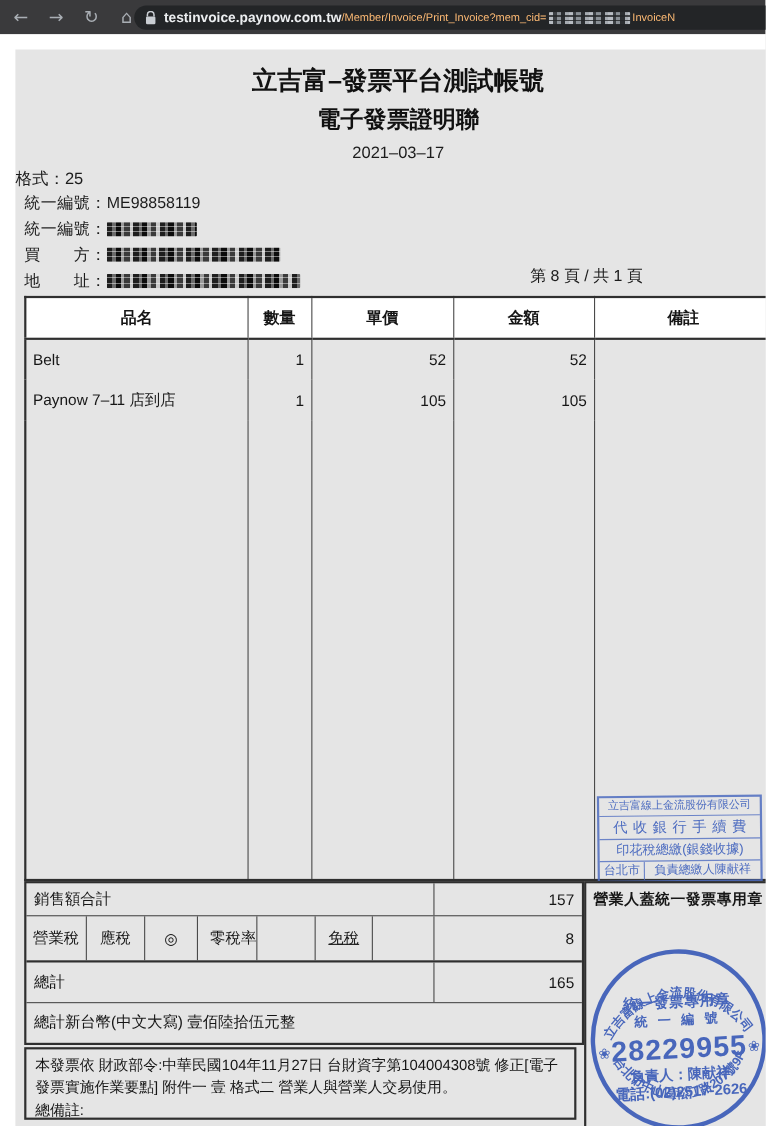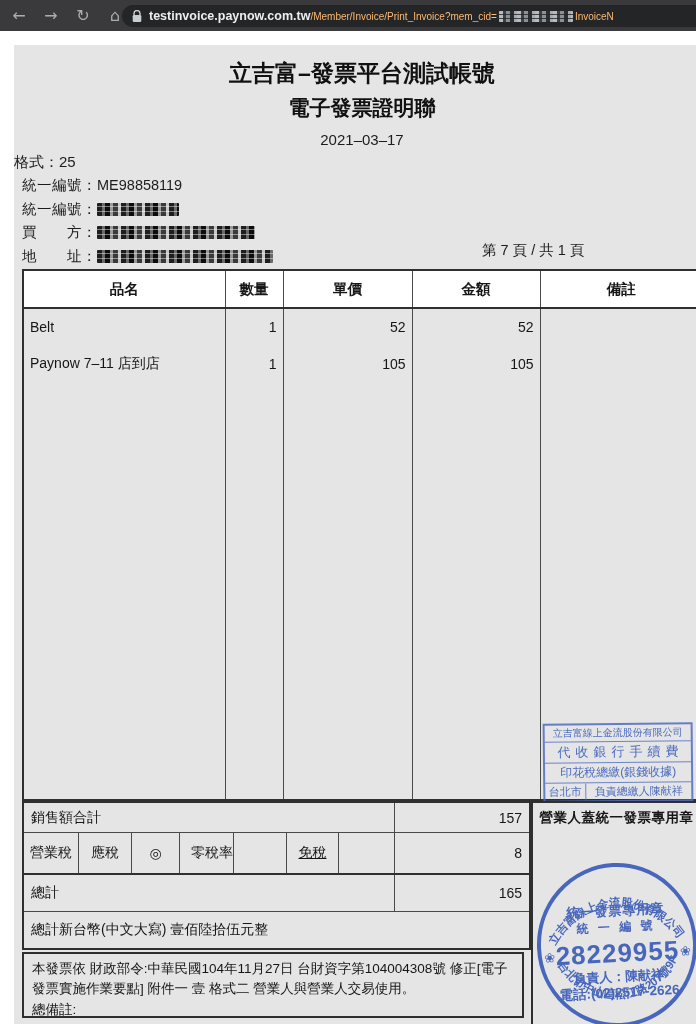--- a/index.html
+++ b/index.html
@@ -155,21 +155,21 @@
       <span class="info-label">統一編號：</span><span class="mosaic m-taxid"></span>
     </div>
     <div class="info-row">
       <span class="info-label">買　　方：</span><span class="mosaic m-buyer"></span>
     </div>
     <div class="info-row">
       <span class="info-label">地　　址：</span><span class="mosaic m-addr"></span>
     </div>
   </div>
 
-  <div class="page-indicator">第 7 頁 / 共 1 頁</div>
+  <div class="page-indicator">第 8 頁 / 共 1 頁</div>
 
   <table class="items">
     <colgroup>
       <col style="width:202px">
         <col style="width:58px">
         <col style="width:129px">
         <col style="width:128px">
         <col style="width:163px">
     </colgroup>
     <tbody>

